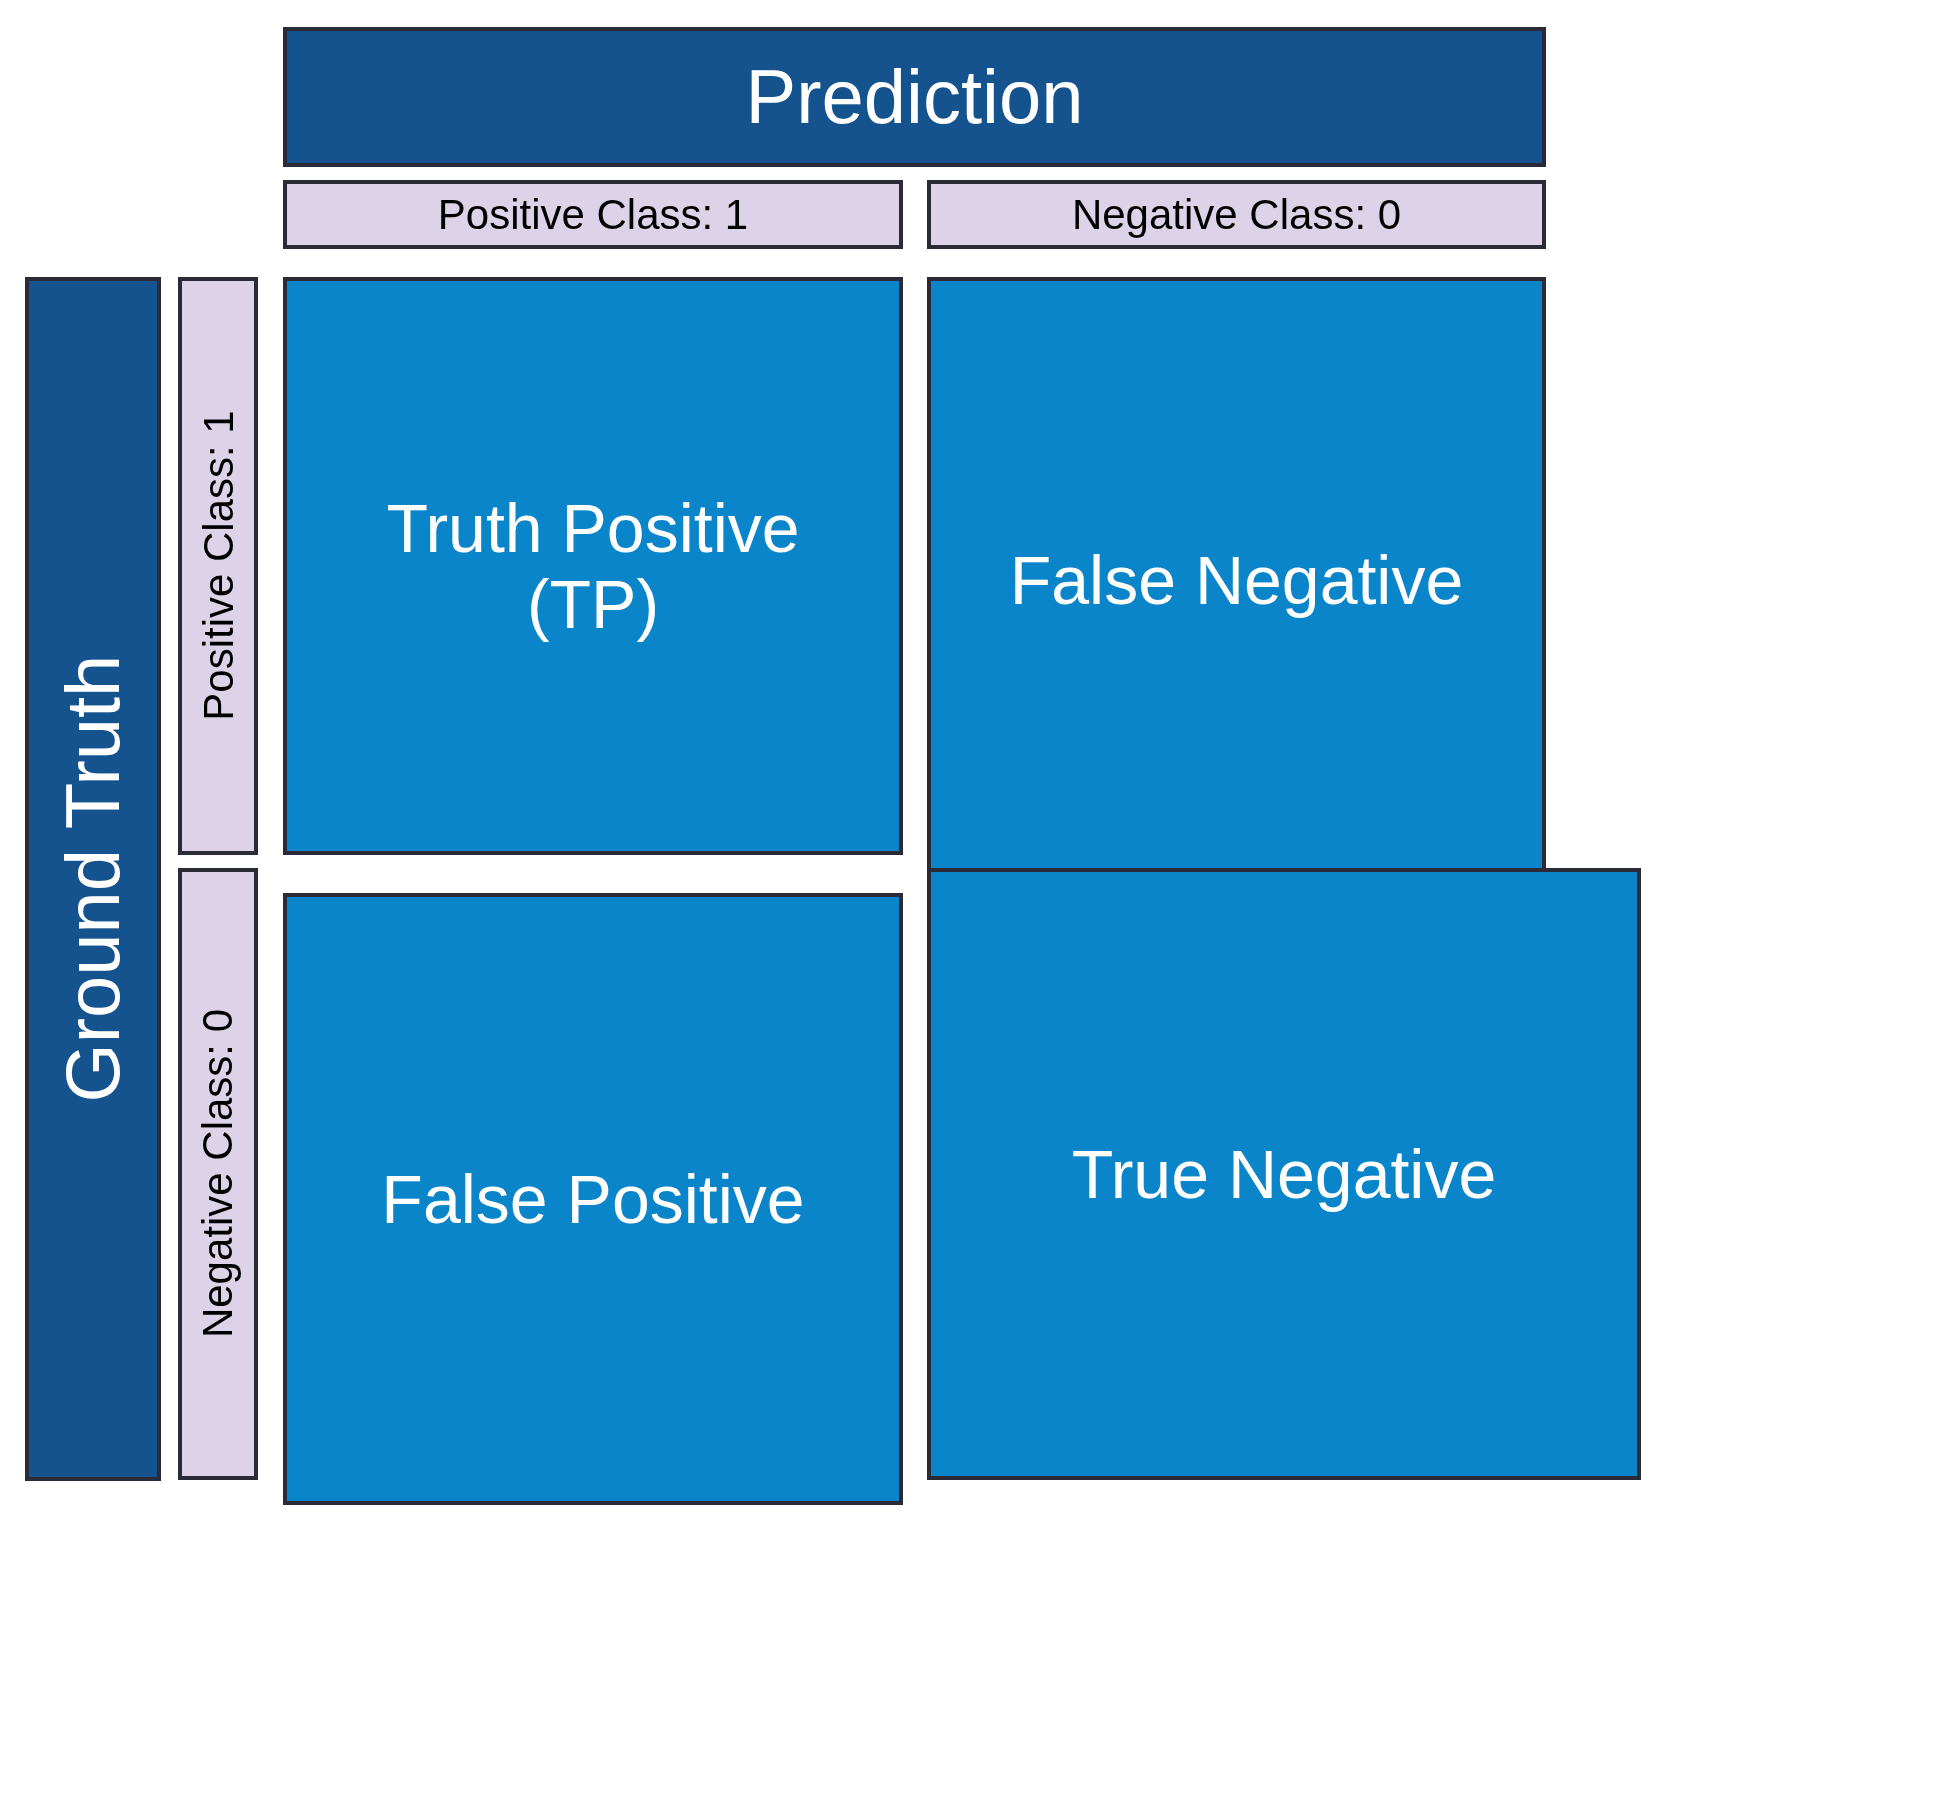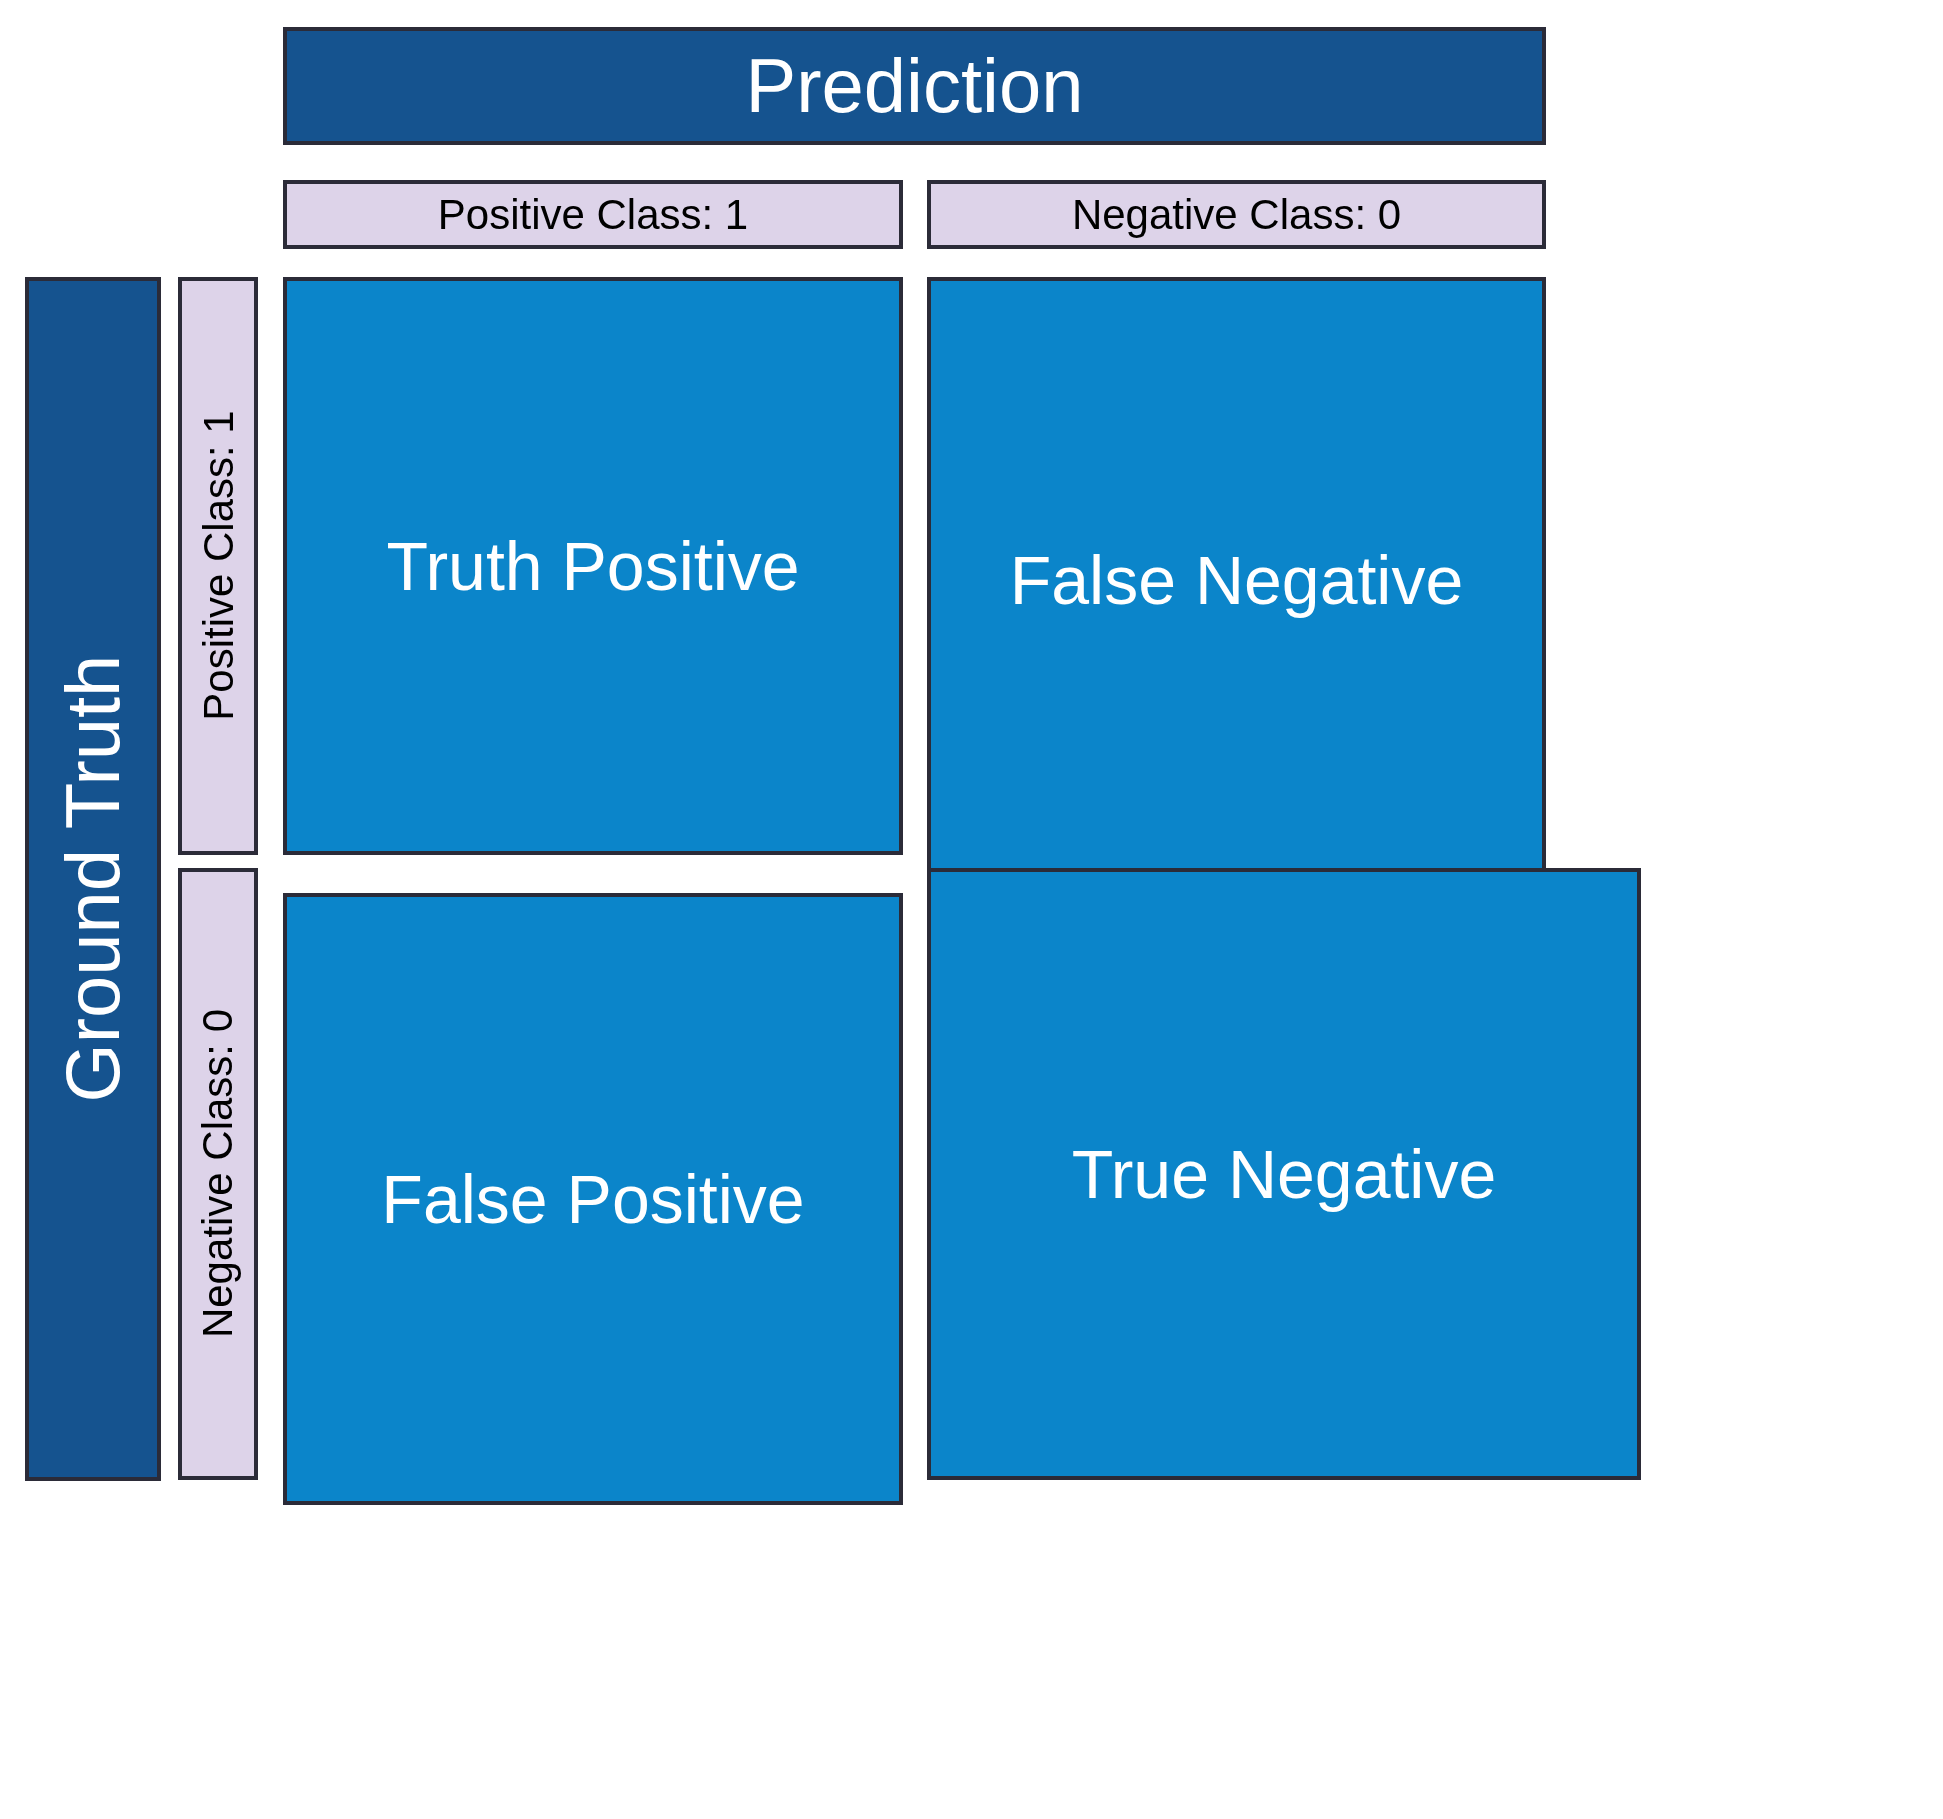--- a/index.html
+++ b/index.html
@@ -35,21 +35,21 @@
     justify-content: center;
     text-align: center;
     line-height: 1.12;
   }
 
   
   .banner-top {
     left: 283px;
     top: 27px;
     width: 1263px;
-    height: 118px;
+    height: 140px;
     background: #15538f;
     color: #ffffff;
     font-size: 76px;
     font-weight: 400;
   }
 
   
   .col-head {
     top: 180px;
     height: 69px;
@@ -134,20 +134,21 @@
     <span class="vtext">Positive Class: 1</span>
   </div>
 
   <div class="box row-head row-head-neg">
     <span class="vtext">Negative Class: 0</span>
   </div>
 
   <div class="box cell cell-tp">
     <span class="cell-label">
       <span class="l1">Truth Positive</span>
+      <span class="l2">(TP)</span>
     </span>
   </div>
 
   <div class="box cell cell-fn">
     <span class="cell-label">
       <span class="l1">False Negative</span>
     </span>
   </div>
 
   <div class="box cell cell-fp">

